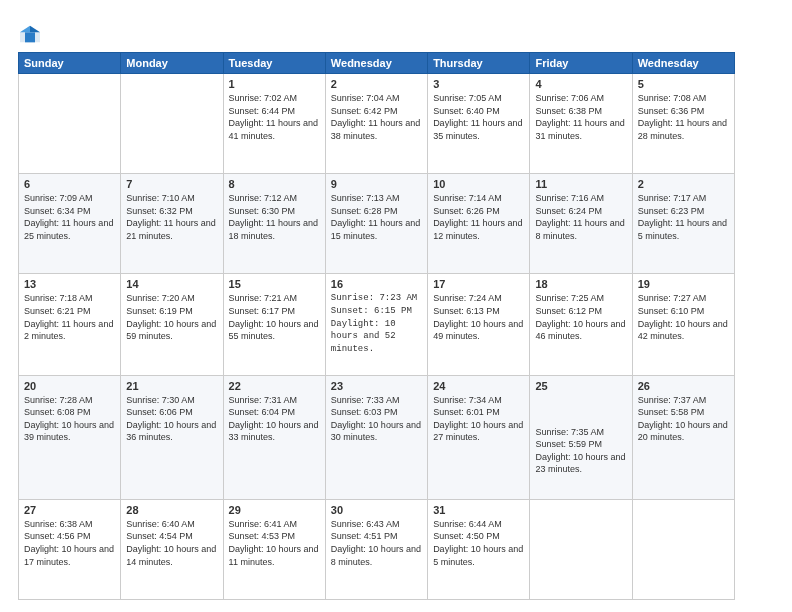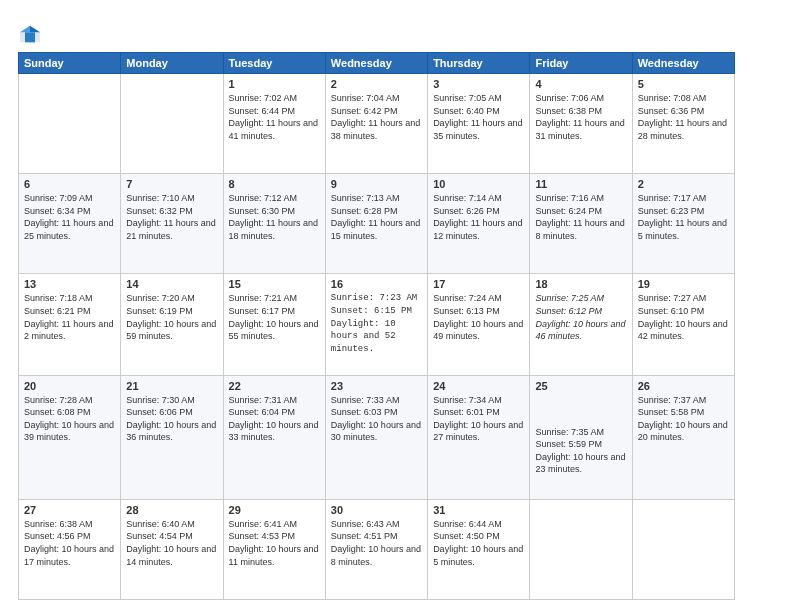--- a/index.html
+++ b/index.html
@@ -240,21 +240,21 @@
 Daylight: 10 hours and 52 minutes.</div>
           </td>
           <td>
             <span class="day-number">17</span>
             <div class="day-info" style="white-space: pre-line;">Sunrise: 7:24 AM
 Sunset: 6:13 PM
 Daylight: 10 hours and 49 minutes.</div>
           </td>
           <td>
             <span class="day-number">18</span>
-            <div class="day-info" style="white-space: pre-line; font-style: italic;">Sunrise: 7:25 AM
+            <div class="day-info" style="white-space: pre-line;">Sunrise: 7:25 AM
 Sunset: 6:12 PM
 Daylight: 10 hours and 46 minutes.</div>
           </td>
           <td>
             <span class="day-number">19</span>
             <div class="day-info" style="white-space: pre-line;">Sunrise: 7:27 AM
 Sunset: 6:10 PM
 Daylight: 10 hours and 42 minutes.</div>
           </td>
         </tr>

